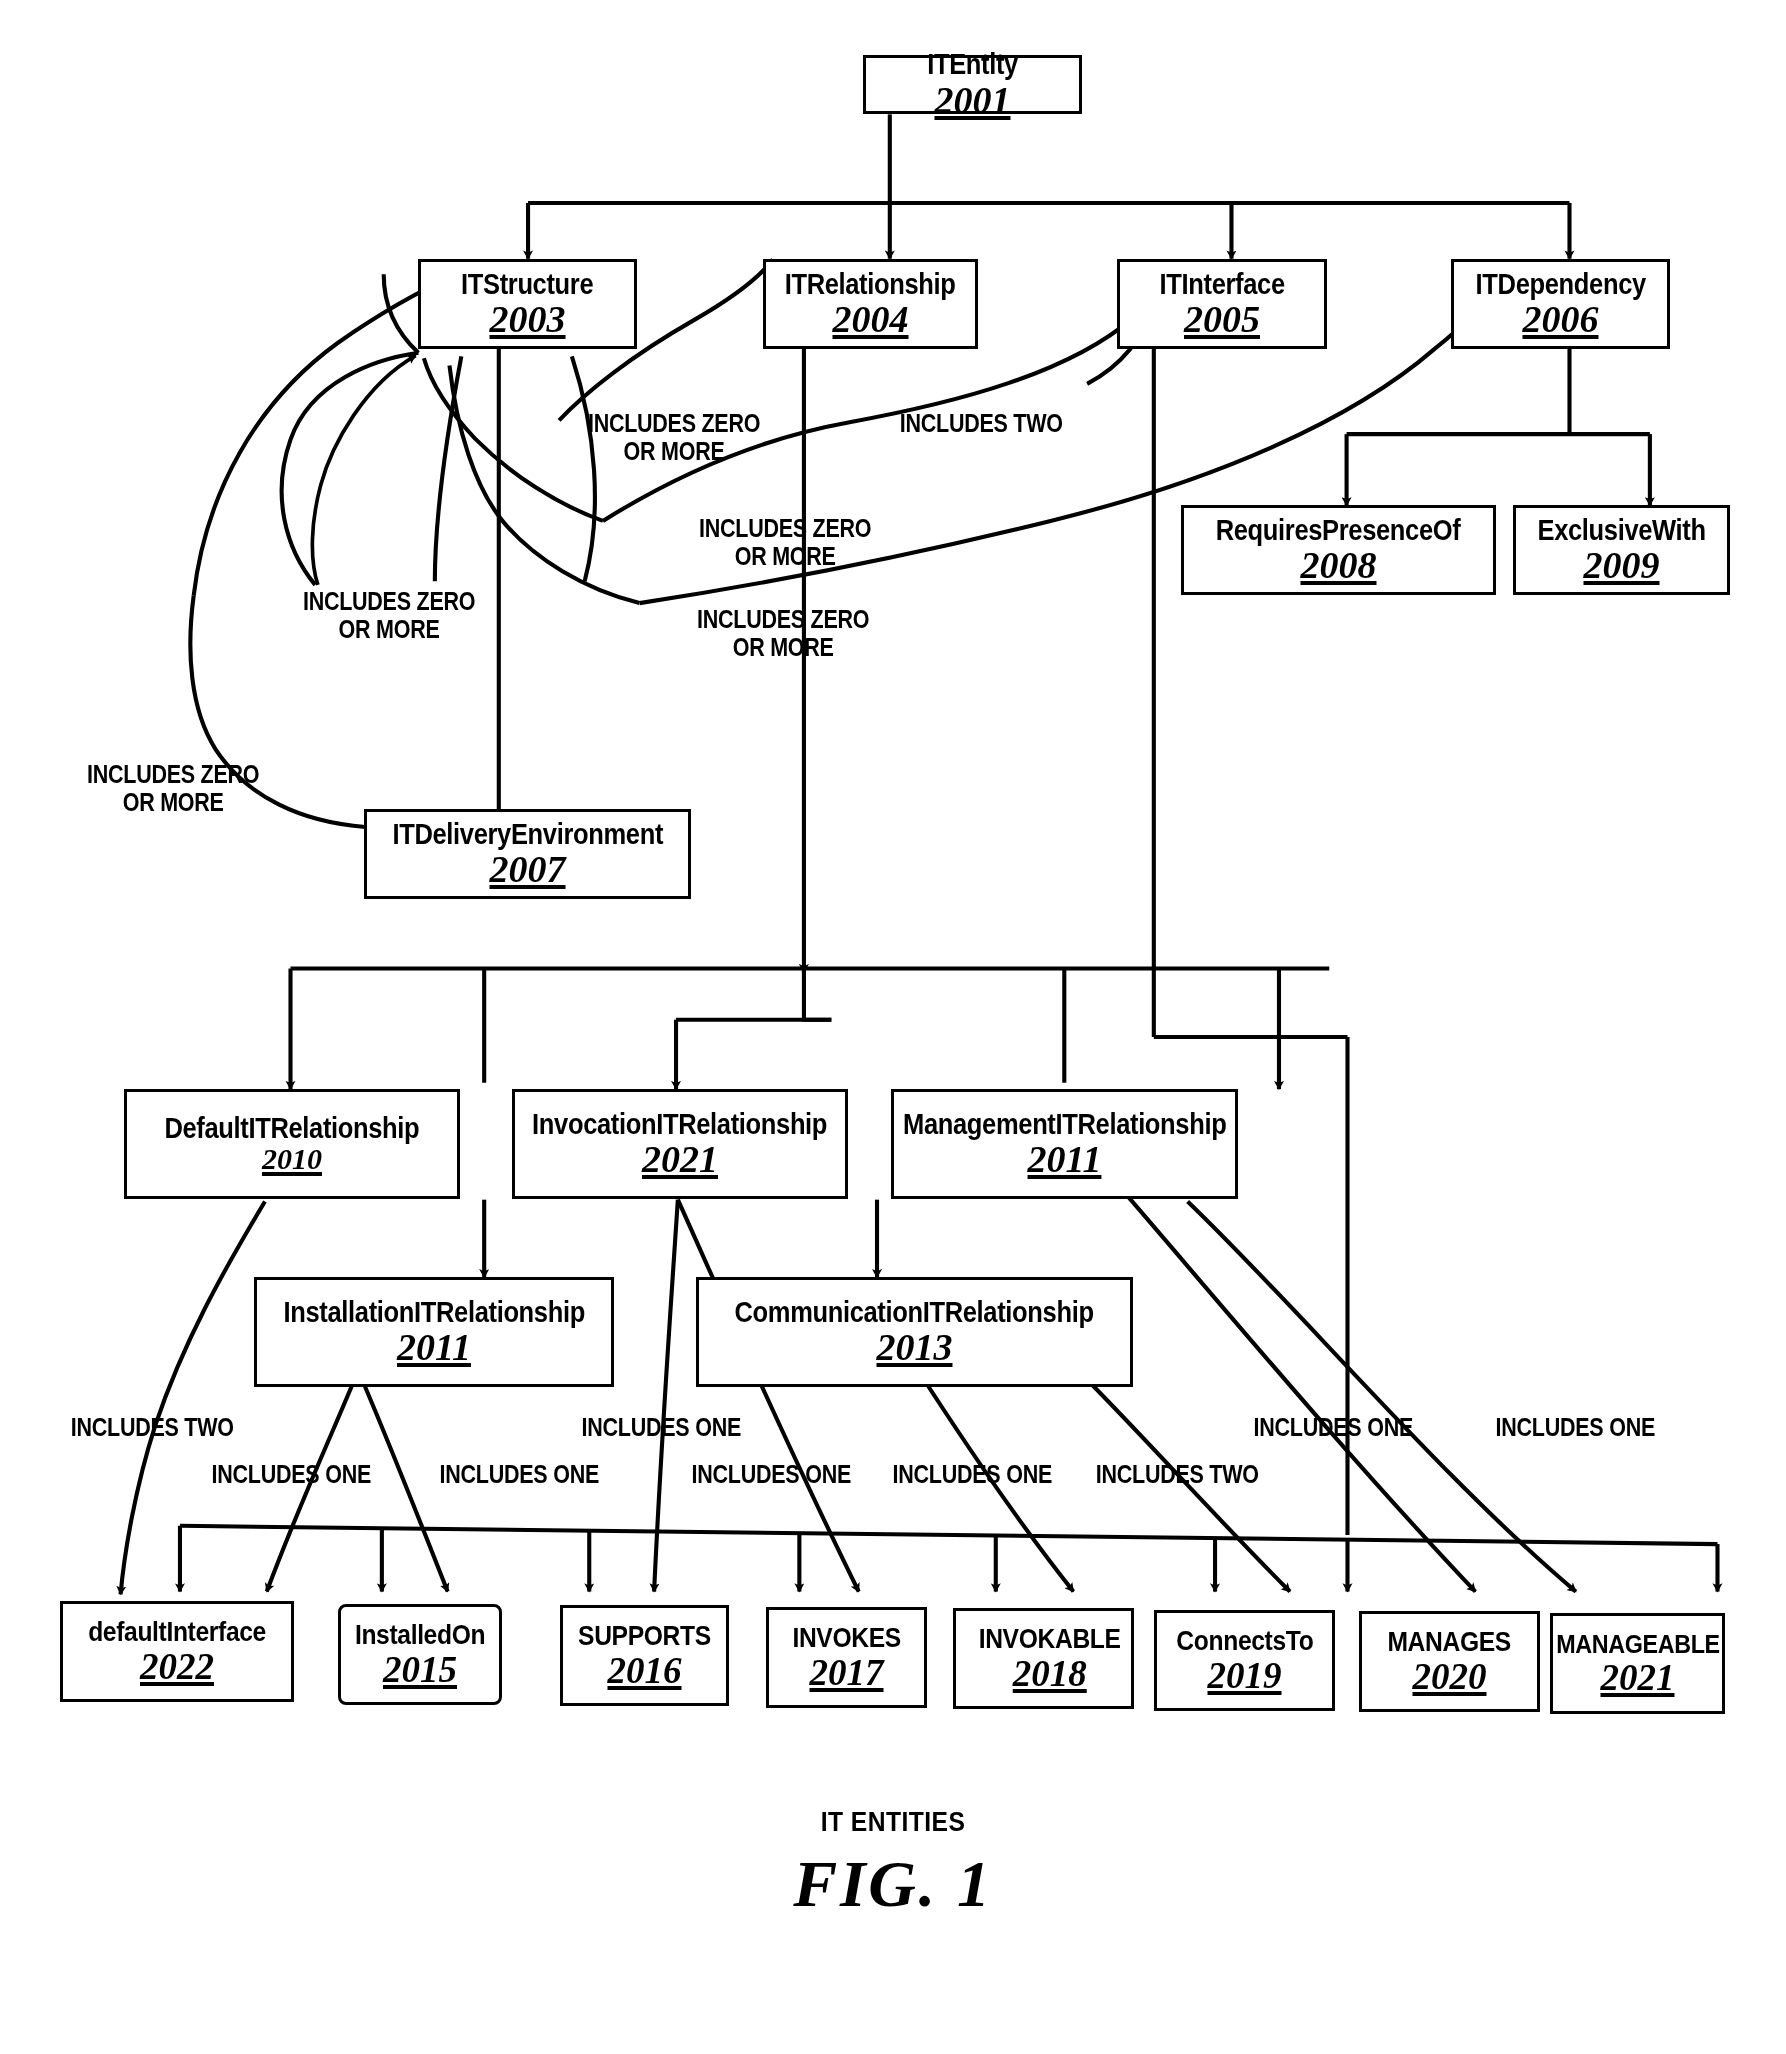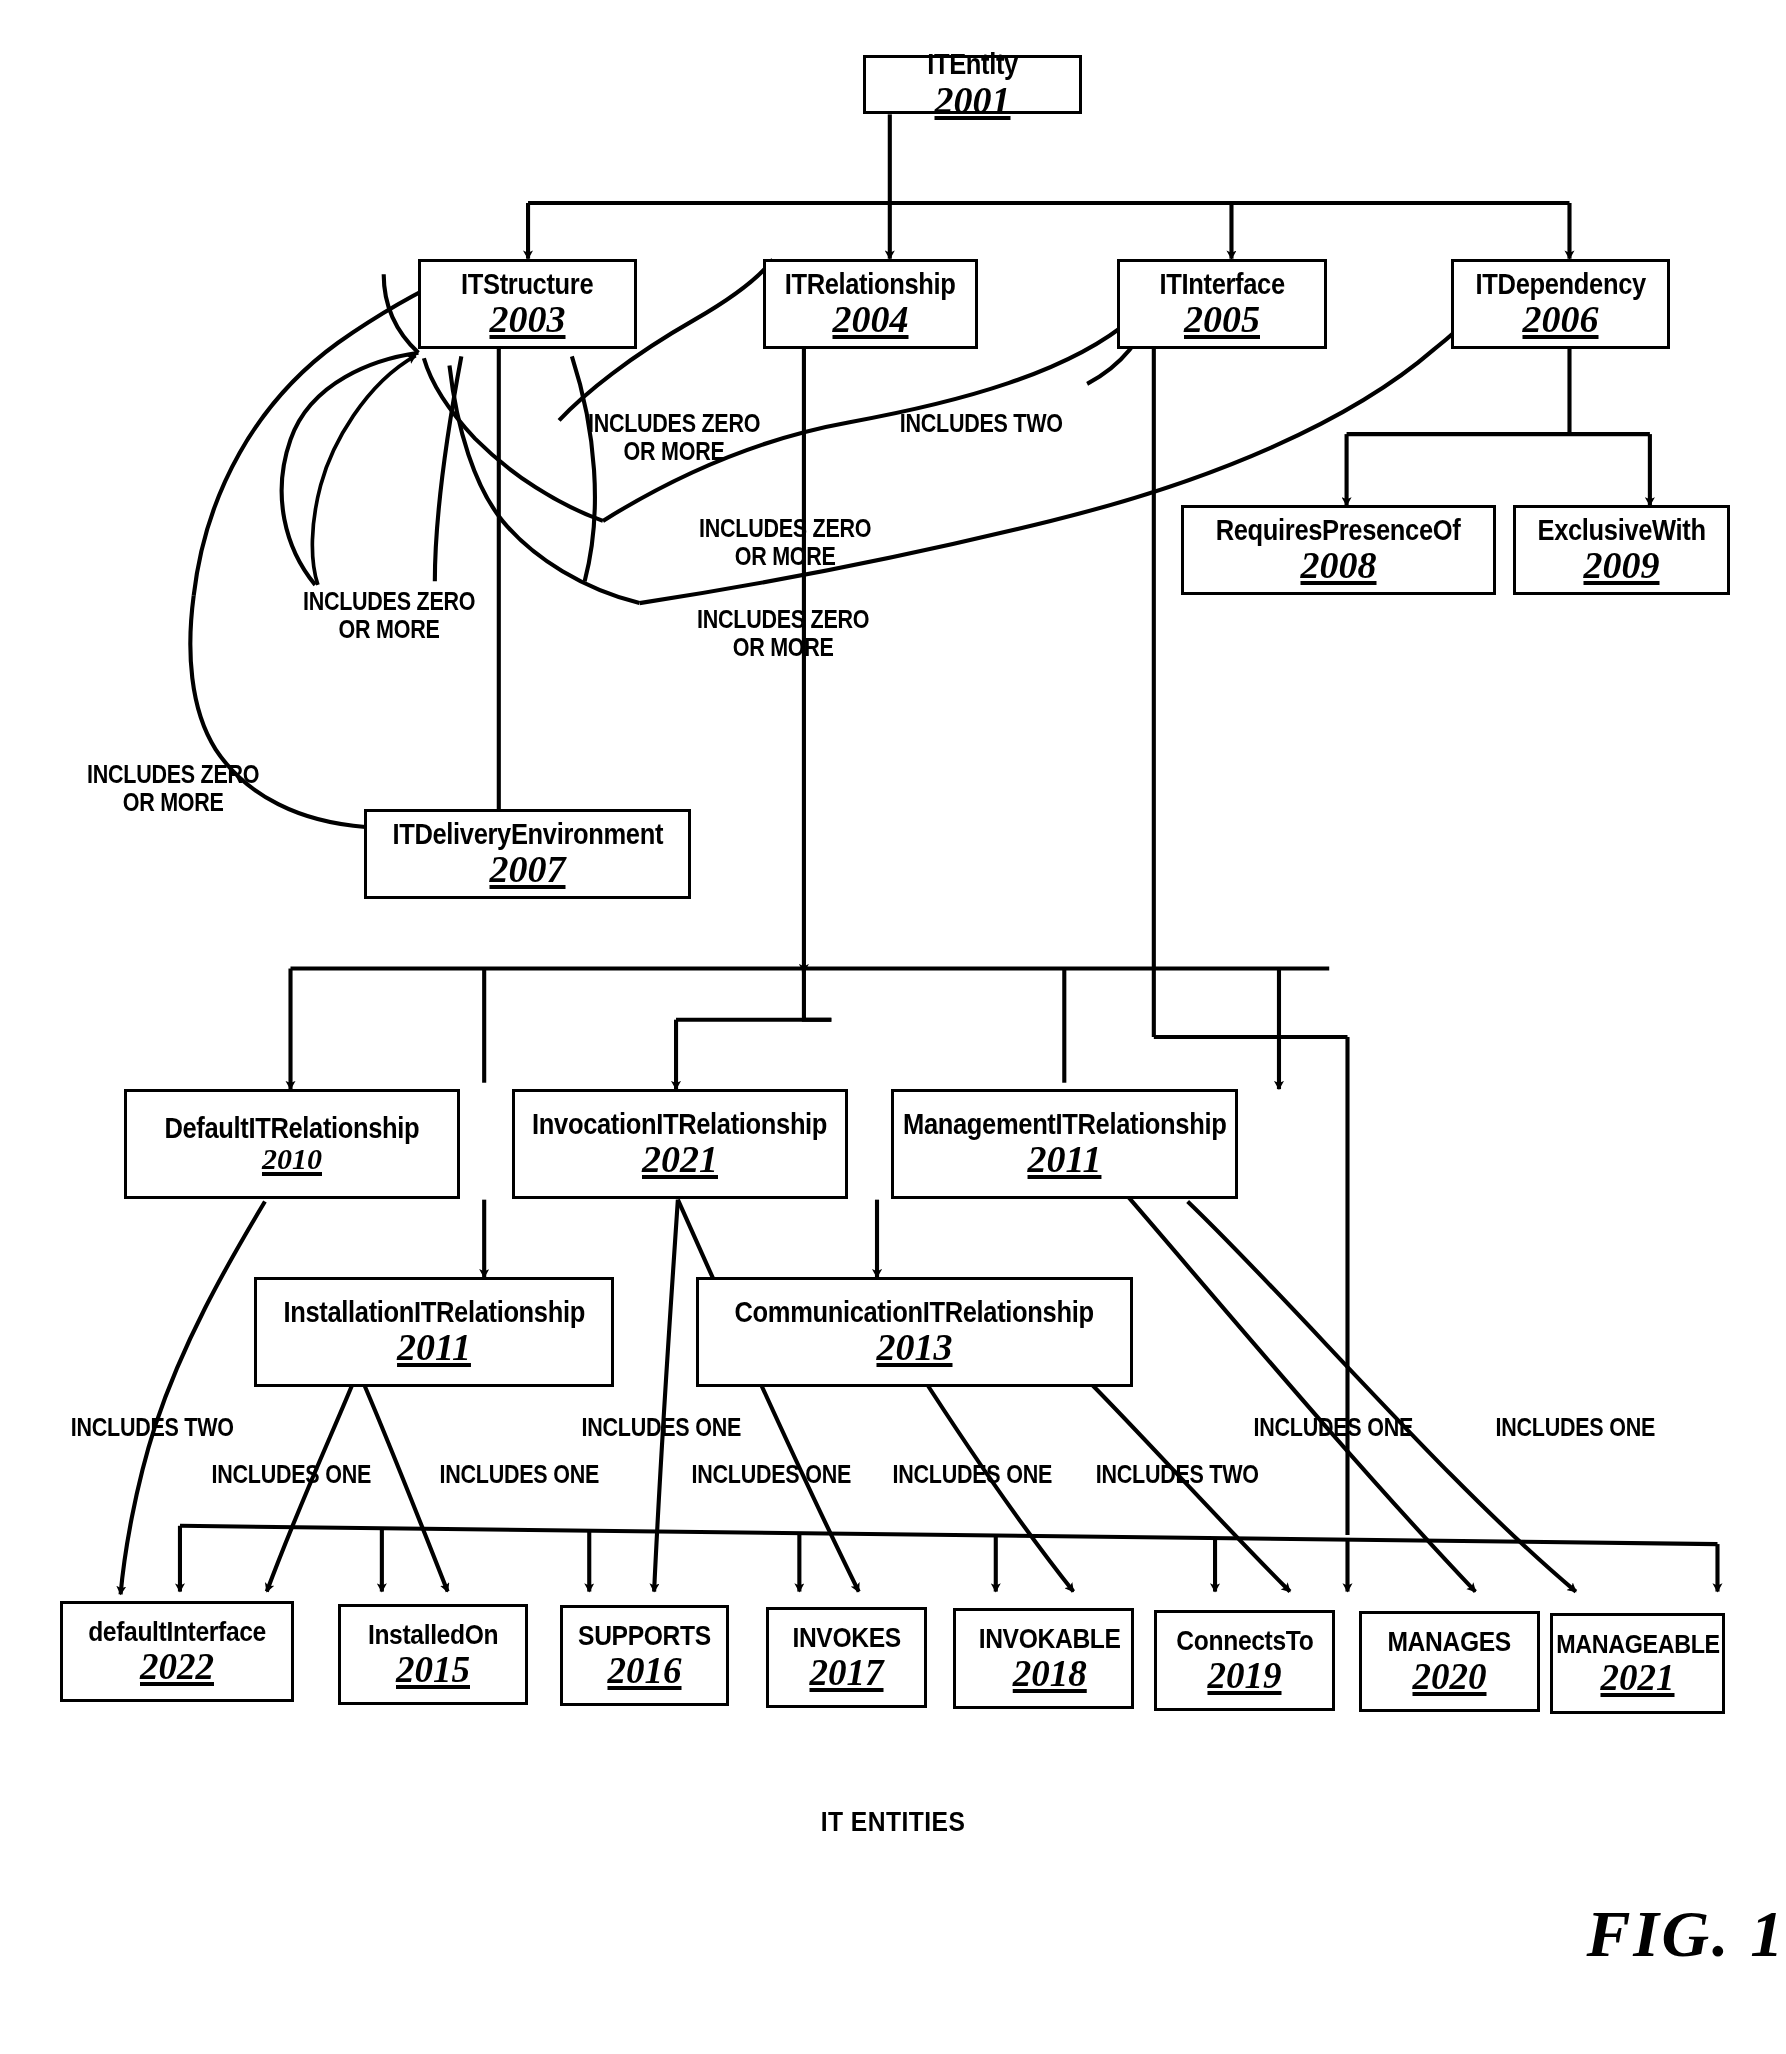--- a/index.html
+++ b/index.html
@@ -246,21 +246,21 @@
   <div class="node" style="left:696px; top:1277px; width:437px; height:110px; font-size:0px;">
     <span class="nname" style="font-size:29px;">CommunicationITRelationship</span>
     <span class="nnum" style="font-size:38px;">2013</span>
   </div>
 
   <div class="node" style="left:60px; top:1601px; width:234px; height:101px; font-size:0px;text-align:right;">
     <span class="nname" style="font-size:28px;">defaultInterface</span>
     <span class="nnum" style="font-size:37px;">2022</span>
   </div>
 
-  <div class="node" style="left:338px; top:1604px; width:190px; height:101px; font-size:0px;">
+  <div class="node" style="left:338px; top:1604px; width:164px; height:101px; font-size:0px;border-radius:8px;">
     <span class="nname" style="font-size:28px;">InstalledOn</span>
     <span class="nnum" style="font-size:37px;">2015</span>
   </div>
 
   <div class="node" style="left:560px; top:1605px; width:169px; height:101px; font-size:0px;">
     <span class="nname" style="font-size:28px;">SUPPORTS</span>
     <span class="nnum" style="font-size:37px;">2016</span>
   </div>
 
   <div class="node" style="left:766px; top:1607px; width:161px; height:101px; font-size:0px;">
@@ -318,16 +318,16 @@
   <div class="elabel" style="left:882px; top:1460px; width:210px;">INCLUDES ONE</div>
 
   <div class="elabel" style="left:1087px; top:1460px; width:210px;">INCLUDES TWO</div>
 
   <div class="elabel" style="left:1243px; top:1413px; width:210px;">INCLUDES ONE</div>
 
   <div class="elabel" style="left:1485px; top:1413px; width:210px;">INCLUDES ONE</div>
 
   <div class="caption" style="top:1806px;">IT ENTITIES</div>
 
-  <div class="figtitle" style="top:1896px;text-align:right;">FIG.  1</div>
+  <div class="figtitle" style="top:1846px;">FIG.  1</div>
 
 </div>
 
 
 </body></html>

